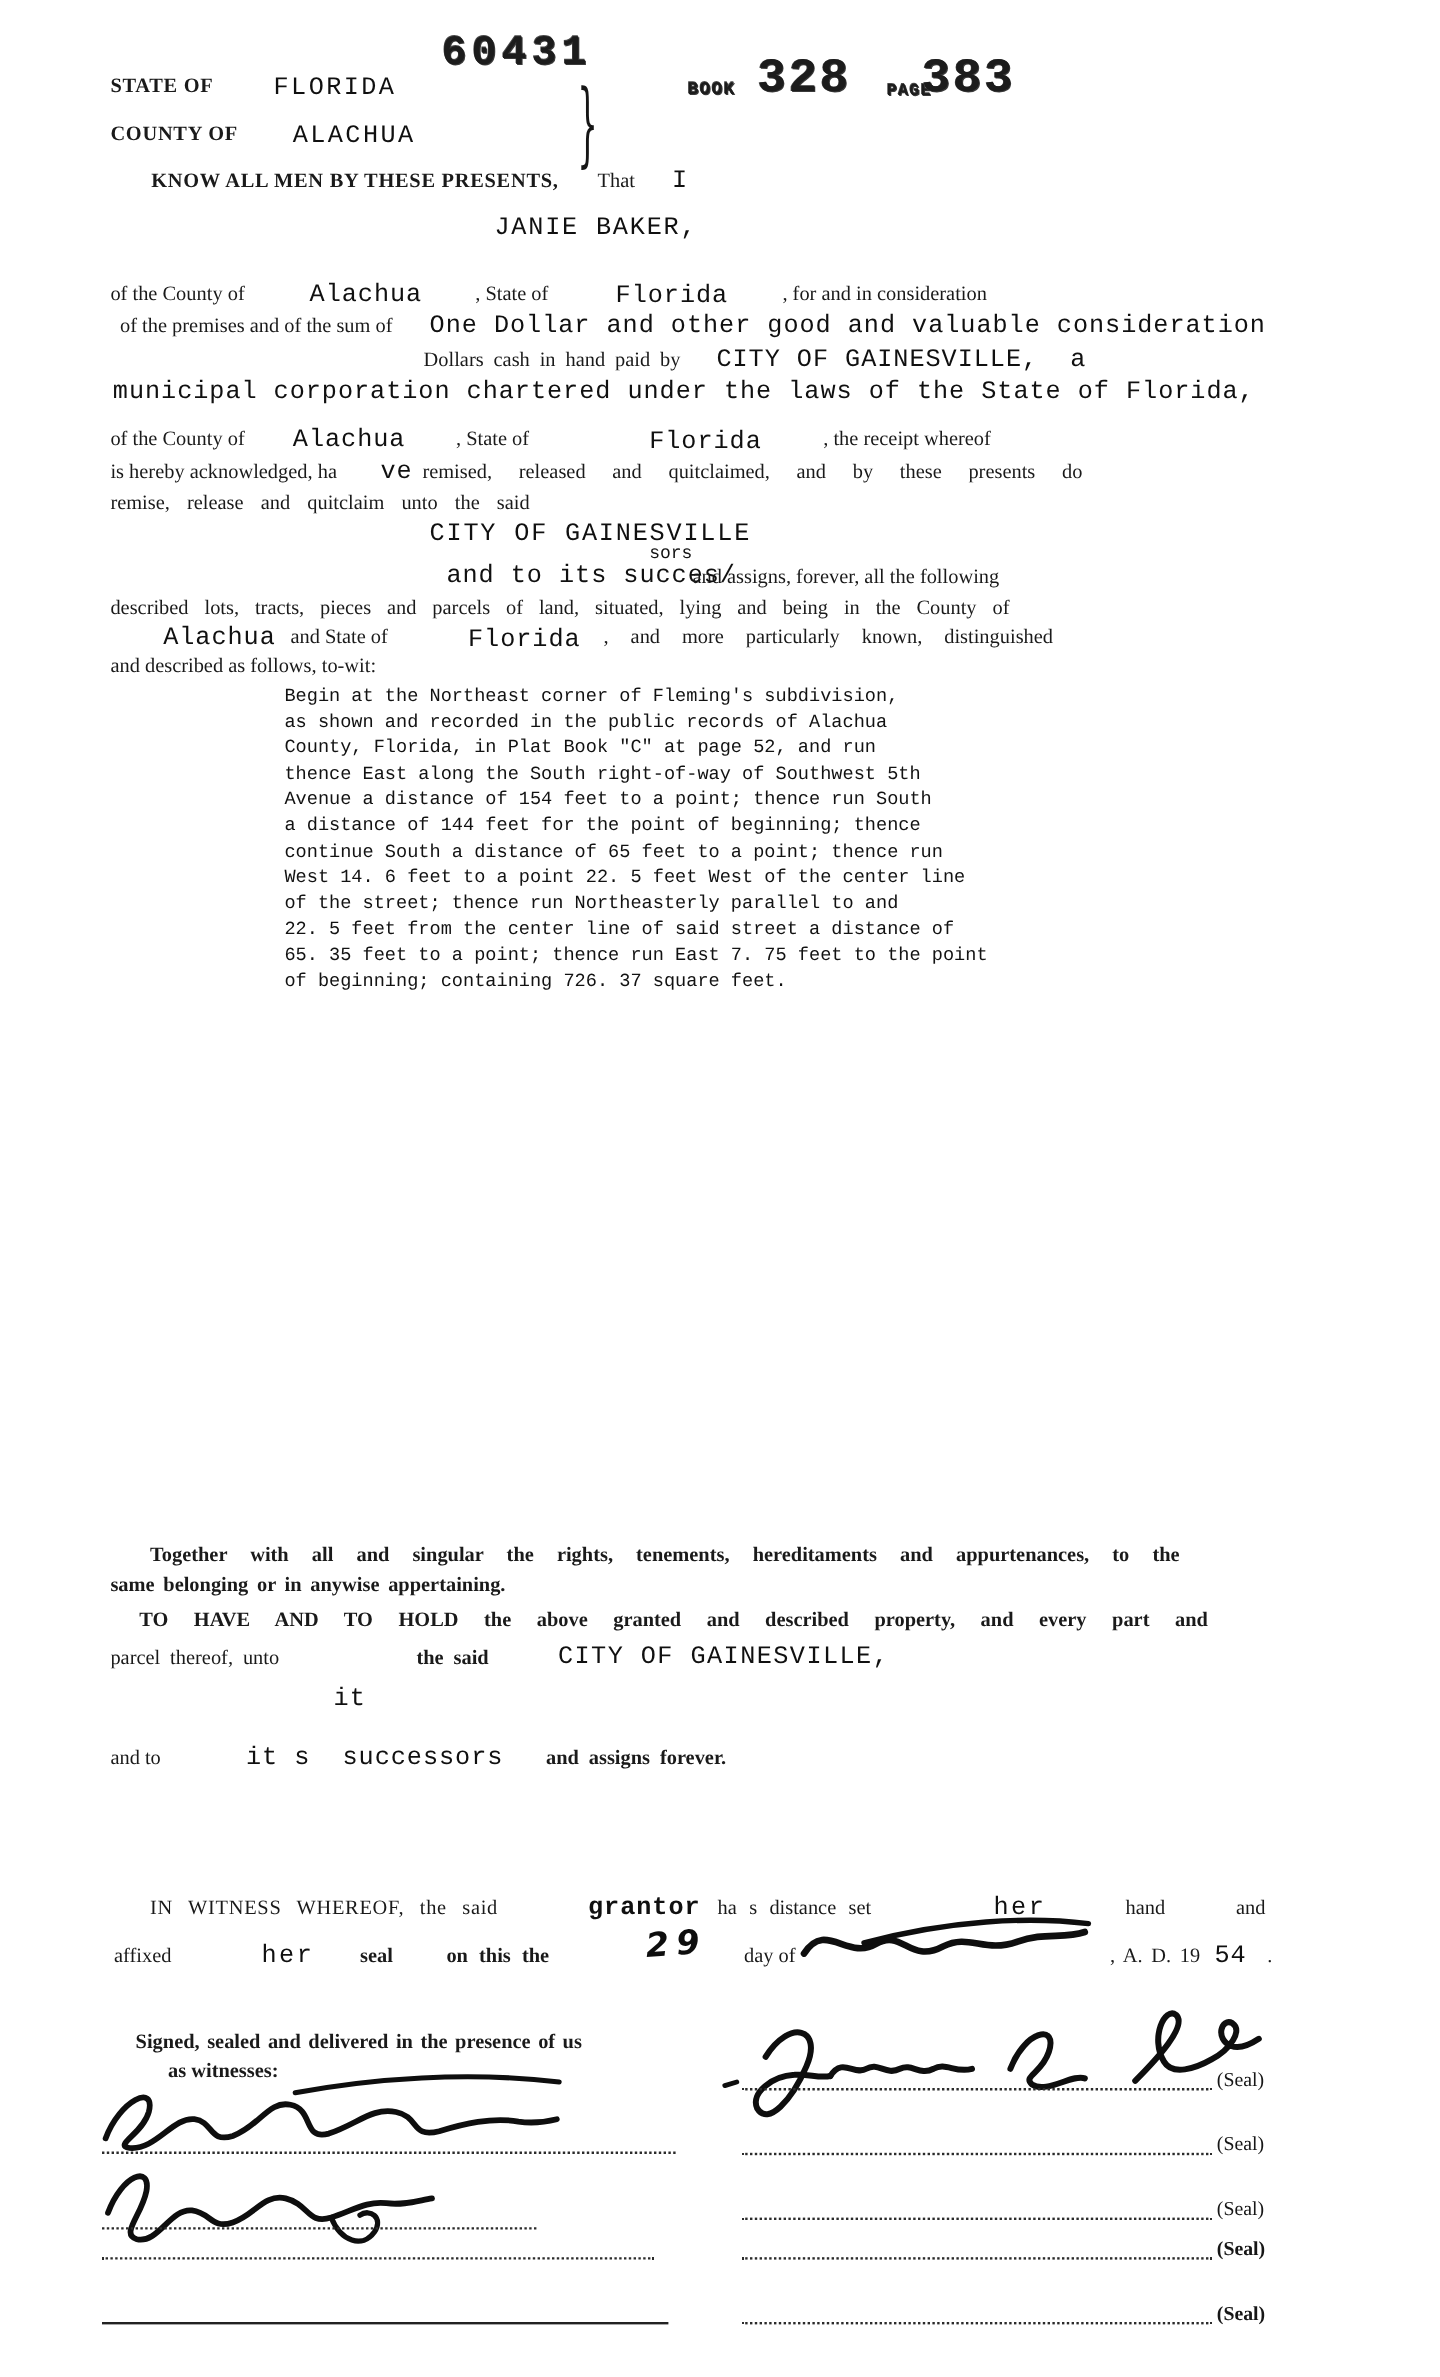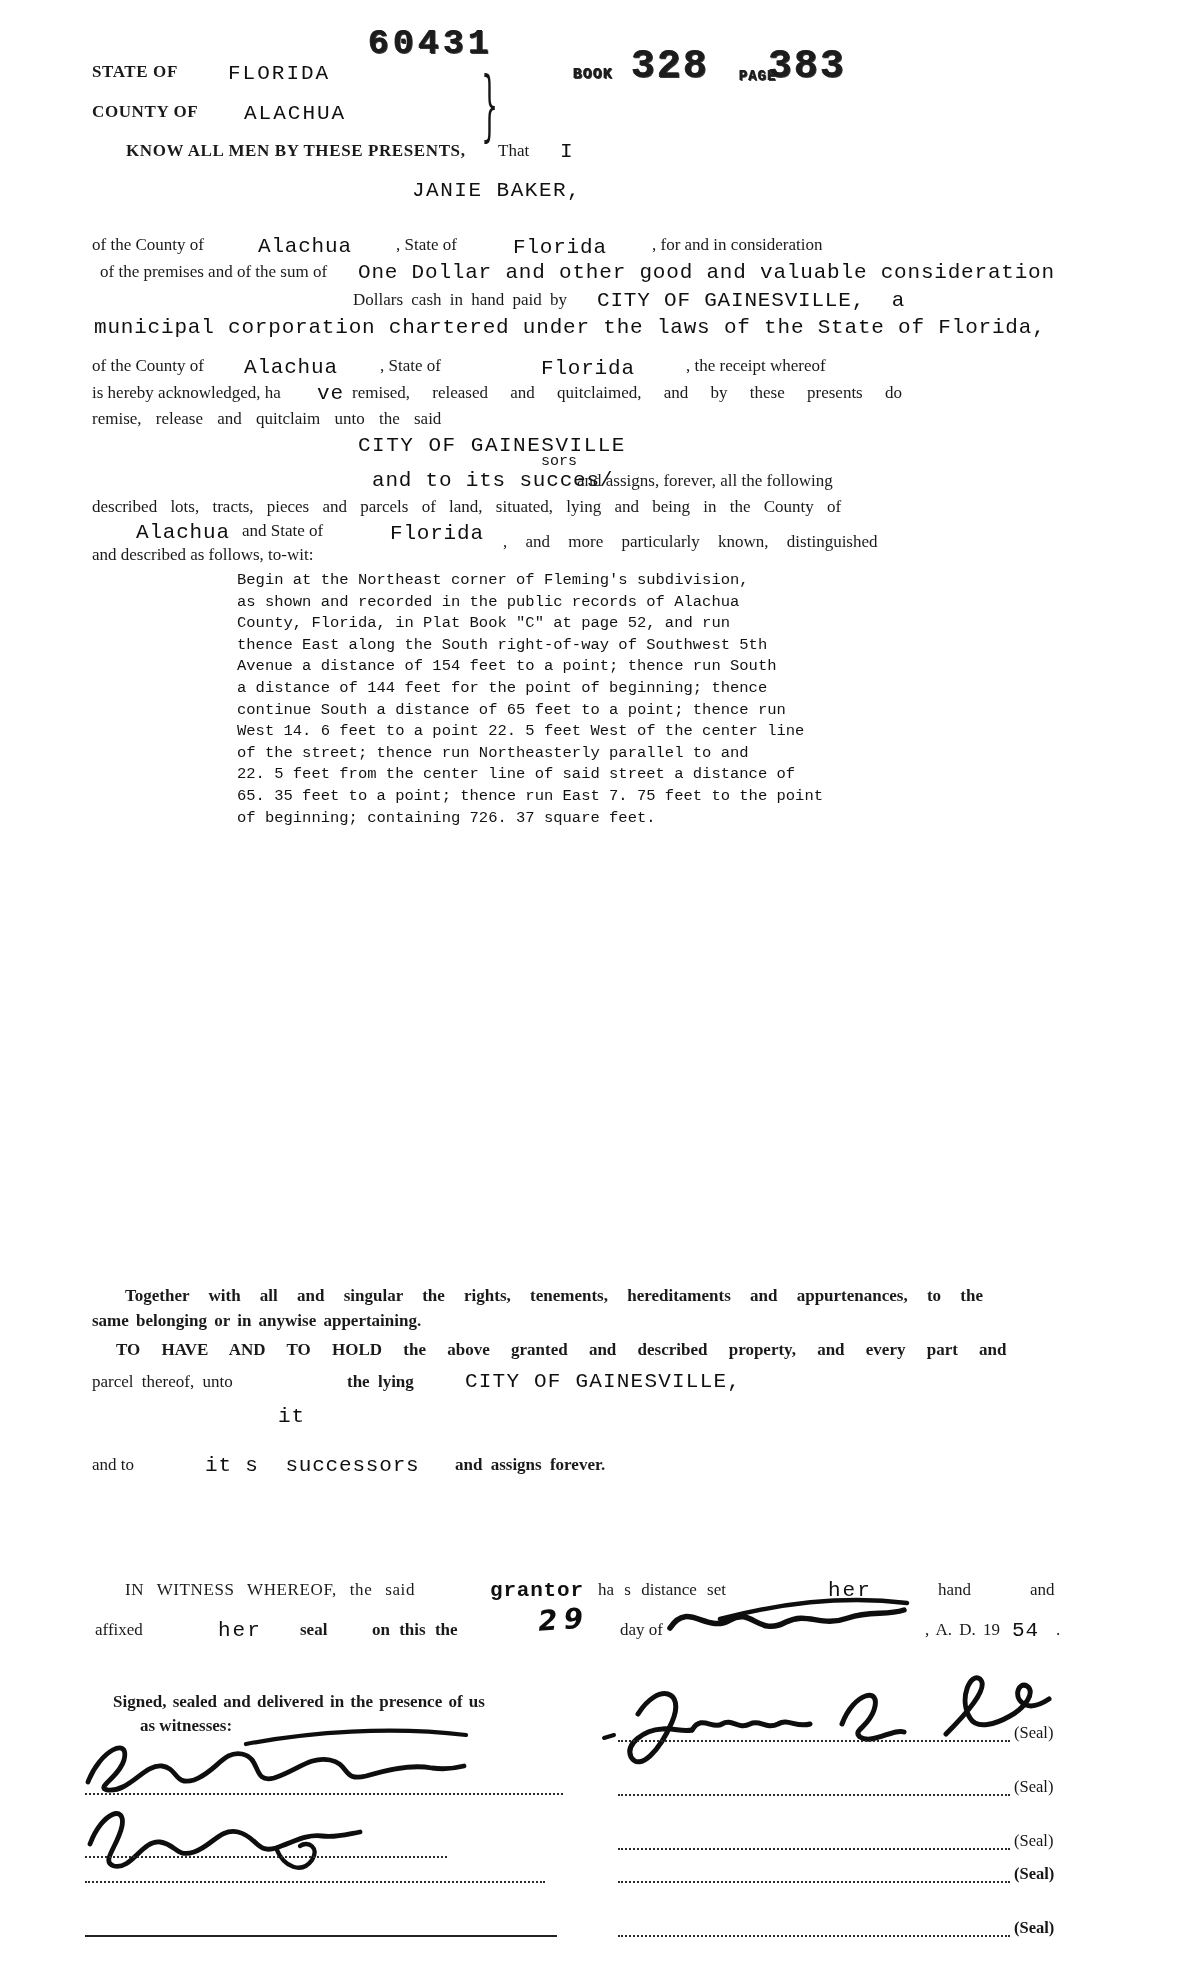--- a/index.html
+++ b/index.html
@@ -89,21 +89,21 @@
 
   <span class="abs typed-lg" style="left:372px;top:469px;">and to its succes/</span>
   <span class="abs sup" style="left:541px;top:453px;">sors</span>
   <span class="abs form" style="left:577px;top:471px;">and assigns, forever, all the following</span>
 
   <span class="abs form" style="left:92px;top:497px;word-spacing:9px;">described lots, tracts, pieces and parcels of land, situated, lying and being in the County of</span>
 
   <span class="abs typed-lg" style="left:136px;top:521px;">Alachua</span>
   <span class="abs form" style="left:242px;top:521px;">and State of</span>
   <span class="abs typed-lg" style="left:390px;top:522px;">Florida</span>
-  <span class="abs form" style="left:503px;top:521px;word-spacing:14px;margin-top:11px;">, and more particularly known, distinguished</span>
+  <span class="abs form" style="left:503px;top:521px;word-spacing:14px;">, and more particularly known, distinguished</span>
   <span class="abs form" style="left:92px;top:545px;">and described as follows, to-wit:</span>
 
   <div class="abs desc" style="left:237px;top:570px;width:650px;">Begin at the Northeast corner of Fleming's subdivision,
 as shown and recorded in the public records of Alachua
 County, Florida, in Plat Book "C" at page 52, and run
 thence East along the South right-of-way of Southwest 5th
 Avenue a distance of 154 feet to a point; thence run South
 a distance of 144 feet for the point of beginning; thence
 continue South a distance of 65 feet to a point; thence run
 West 14. 6 feet to a point 22. 5 feet West of the center line
@@ -111,21 +111,21 @@
 22. 5 feet from the center line of said street a distance of
 65. 35 feet to a point; thence run East 7. 75 feet to the point
 of beginning; containing 726. 37 square feet.</div>
 
   <span class="abs form bold" style="left:125px;top:1286px;word-spacing:15px;">Together with all and singular the rights, tenements, hereditaments and appurtenances, to the</span>
   <span class="abs form bold" style="left:92px;top:1311px;word-spacing:3px;">same belonging or in anywise appertaining.</span>
 
   <span class="abs form bold" style="left:116px;top:1340px;word-spacing:17px;">TO HAVE AND TO HOLD the above granted and described property, and every part and</span>
   <span class="abs form" style="left:92px;top:1372px;word-spacing:4px;">parcel thereof, unto</span>
   <span class="abs typed-lg" style="left:278px;top:1371px;margin-top:34px;">it</span>
-  <span class="abs form bold" style="left:347px;top:1372px;word-spacing:4px;">the lying</span>
+  <span class="abs form bold" style="left:347px;top:1372px;word-spacing:4px;">the said</span>
   <span class="abs typed-lg" style="left:465px;top:1370px;letter-spacing:1.2px;">CITY OF GAINESVILLE,</span>
 
   <span class="abs form" style="left:92px;top:1455px;">and to</span>
   <span class="abs typed-lg" style="left:205px;top:1454px;">it s  successors</span>
   <span class="abs form bold" style="left:455px;top:1455px;word-spacing:4px;">and assigns forever.</span>
 
   <span class="abs form caps" style="left:125px;top:1580px;word-spacing:8px;">IN WITNESS WHEREOF, the said</span>
   <span class="abs typed-lg bold" style="left:490px;top:1579px;">grantor</span>
   <span class="abs form" style="left:598px;top:1580px;word-spacing:6px;">ha s distance set</span>
   <span class="abs typed-lg" style="left:828px;top:1579px;letter-spacing:2px;">her</span>

